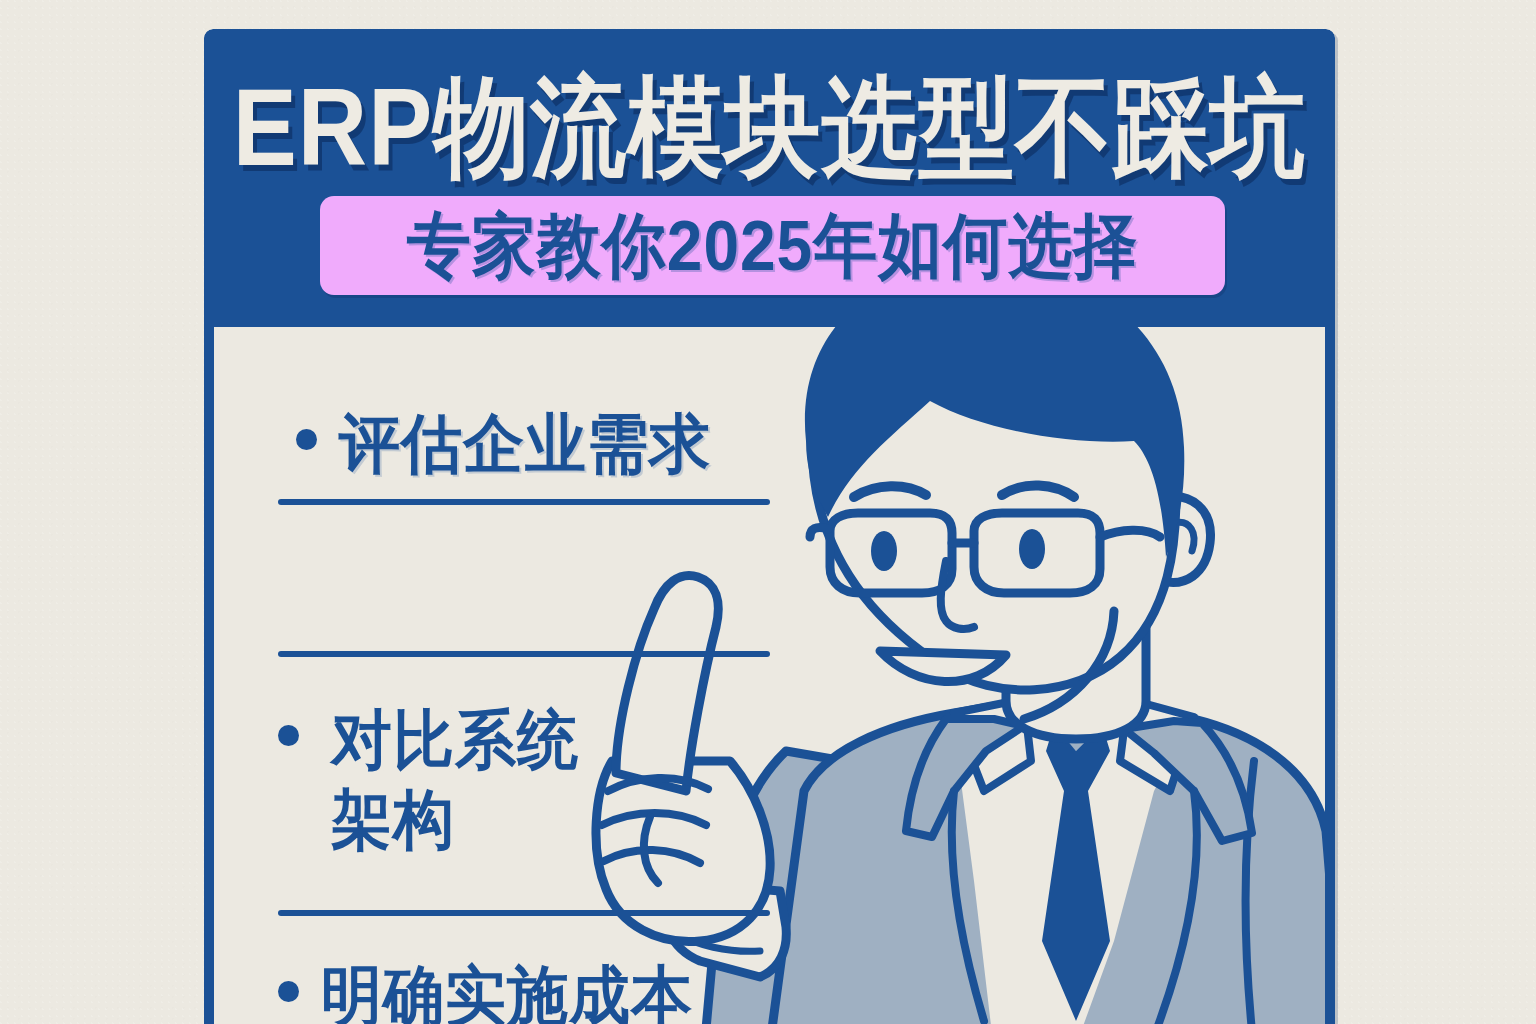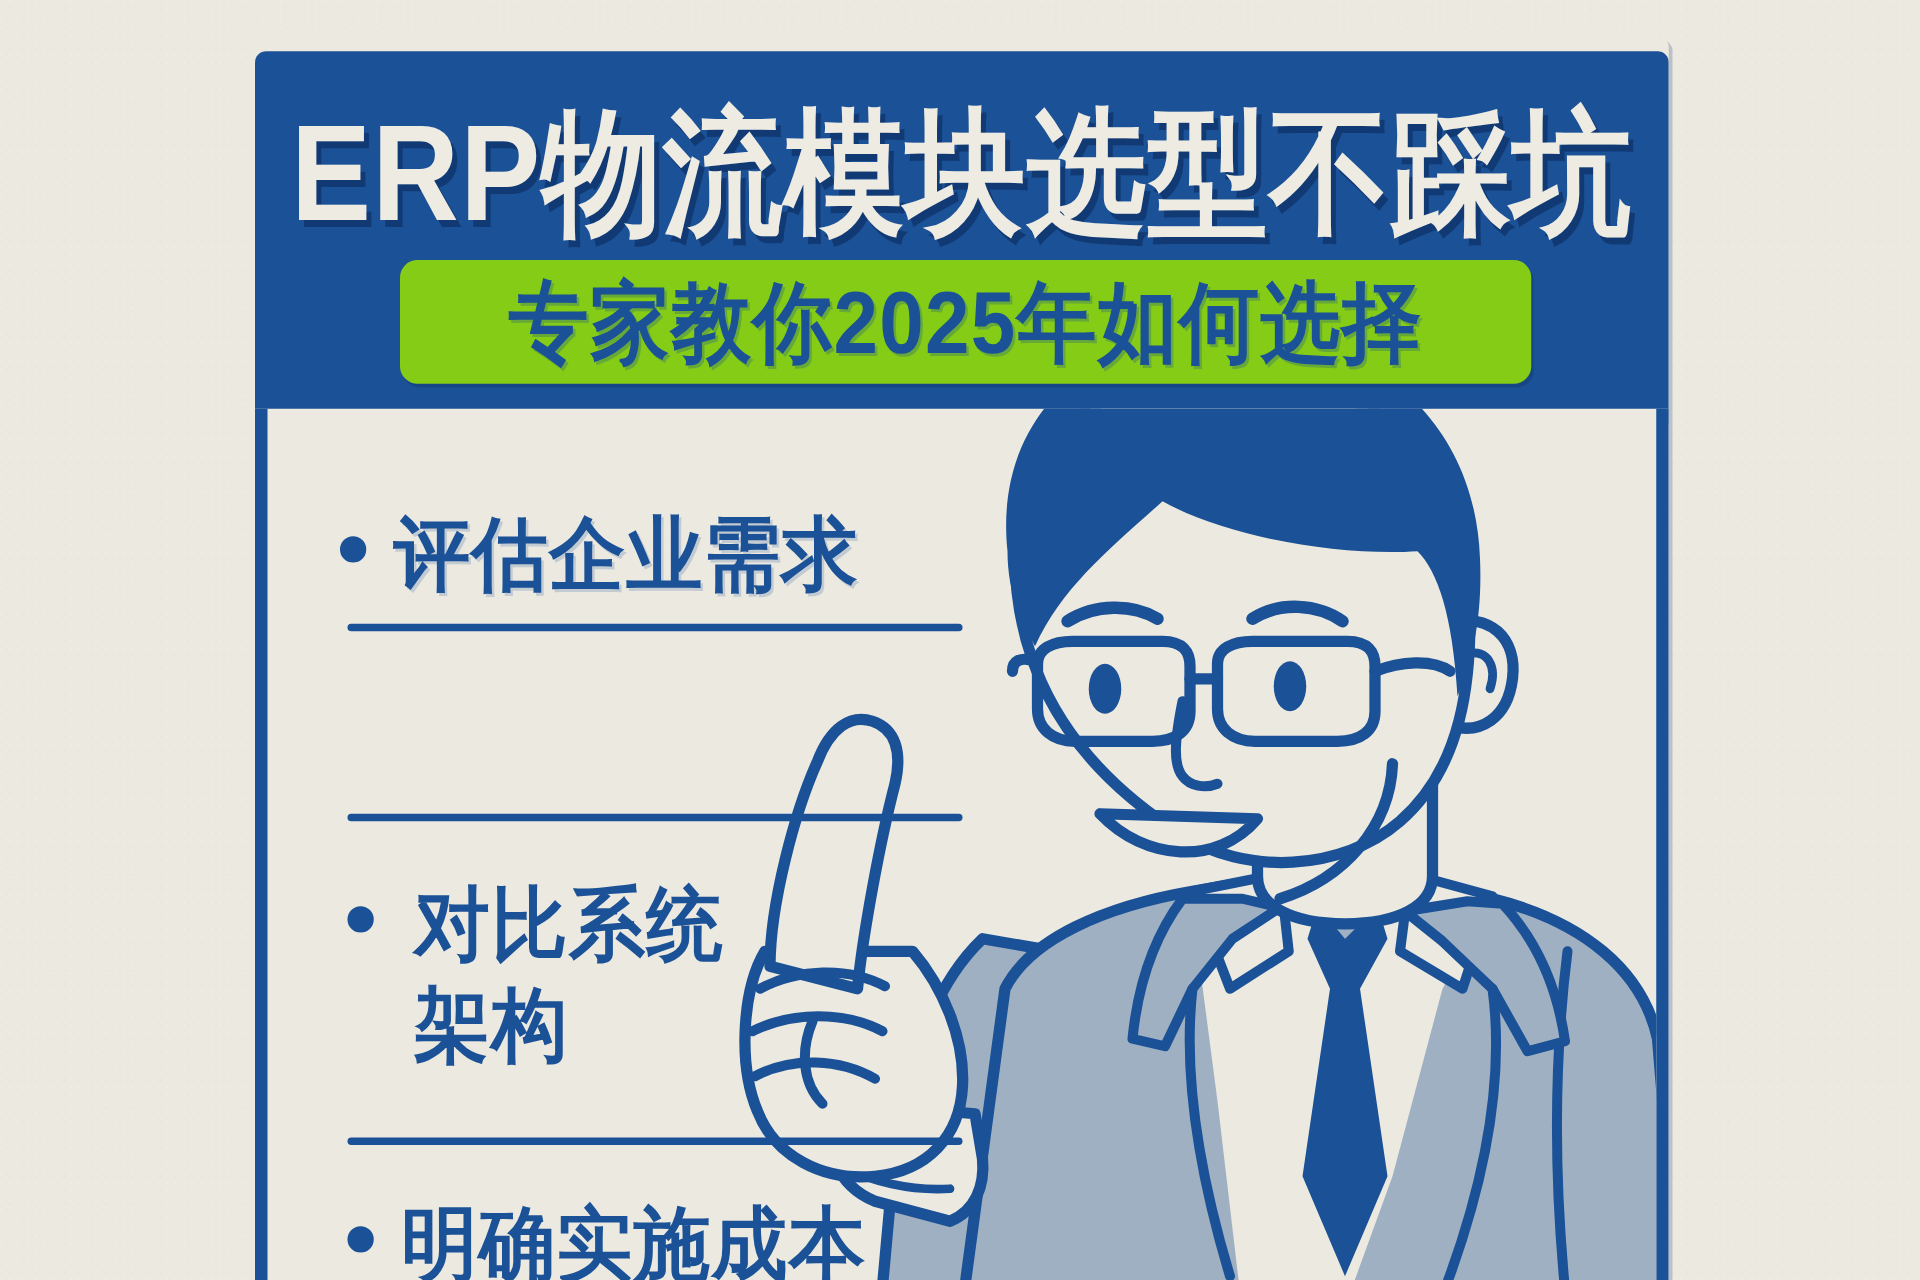--- a/index.html
+++ b/index.html
@@ -35,21 +35,21 @@
     height: 1010px;
     border-radius: 9px;
     background: #ece9e1;
     box-shadow: 3px 3px 0 rgba(20,50,100,.22);
     overflow: hidden;
   }
 
   
   #poster-header {
     position: absolute;
-    left: 0; top: 12px;
+    left: 0; top: 0;
     width: 100%;
     height: 298px;
     background: #1b5196;
     border-radius: 9px 9px 0 0;
   }
   #poster-title {
     position: absolute;
     left: 0; right: 0;
     top: 44px;
     text-align: center;
@@ -62,21 +62,21 @@
     text-shadow: 4px 5px 0 rgba(10,40,90,.55);
     transform: scaleY(1.14);
     transform-origin: top center;
   }
   #subtitle-pill {
     position: absolute;
     left: 116px;
     top: 167px;
     width: 905px;
     height: 99px;
-    background: #84cc16;
+    background: #f0abfc;
     border-radius: 14px;
     display: flex;
     align-items: center;
     justify-content: center;
     box-shadow: 2px 3px 0 rgba(10,40,90,.25);
   }
   #poster-subtitle {
     color: #1b5196;
     font-size: 64px;
     font-weight: 700;
@@ -159,21 +159,21 @@
   .divider {
     position: absolute;
     left: 15px;
     height: 6px;
     background: #1b5196;
     border-radius: 3px;
     z-index: 4;
   }
 
   
-  #row-1 { left: 9px; top: 76px; }
+  #row-1 { left: 33px; top: 76px; }
   #div-1 { top: 172px; width: 492px; }
   #row-2 { left: 15px; top: 224px; }
   #div-2 { top: 324px; width: 492px; }
   #row-3 { left: 15px; top: 372px; gap: 32px; }
   #div-3 { top: 583px; width: 492px; }
   #row-4 { left: 15px; top: 628px; }
 </style>
 </head>
 <body>
 

